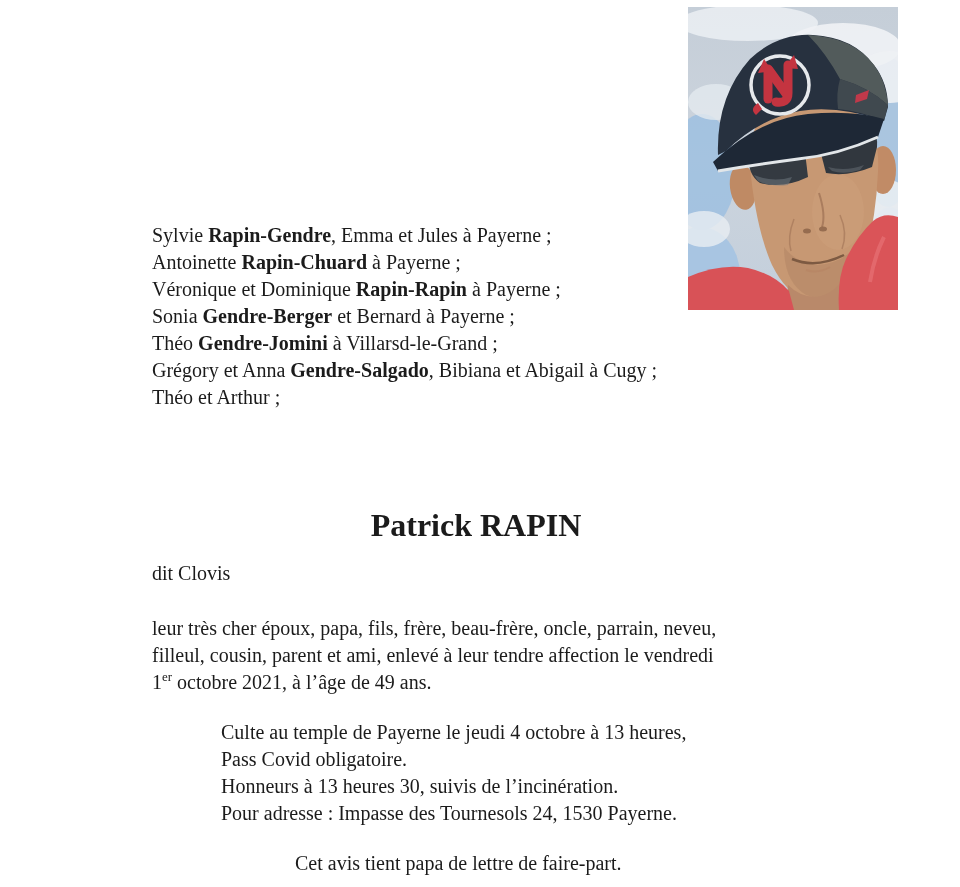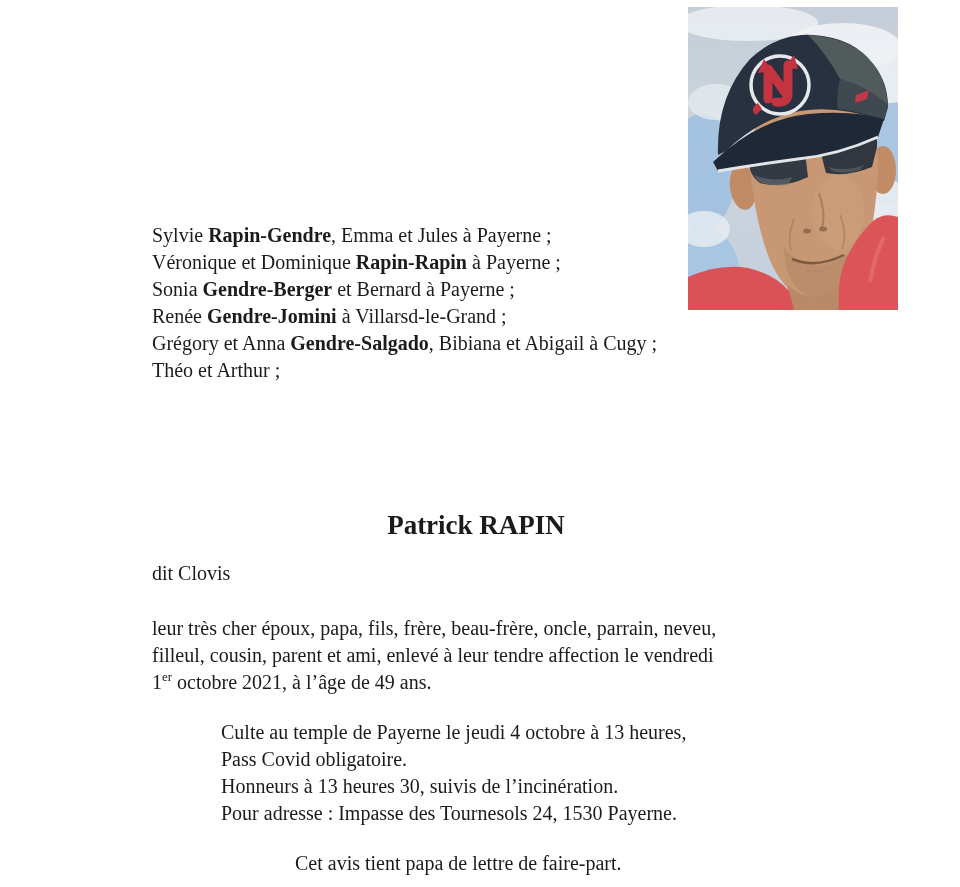--- a/index.html
+++ b/index.html
@@ -20,21 +20,21 @@
     position: absolute;
     font-size: 20px;
     line-height: 27px;
     white-space: nowrap;
   }
   .names   { left: 152px; top: 222px; }
   .intro   { left: 221px; top: 428px; }
   .title-name {
     left: 152px; top: 509px; width: 648px;
     text-align: center;
-    font-size: 27px; line-height: 32px;
+    font-size: 32px; line-height: 32px;
     font-weight: bold;
   }
   .subtitle { left: 152px; top: 560px; width: 648px; }
   .tribute  { left: 152px; top: 615px; }
   .ceremony { left: 221px; top: 719px; }
   .footer-line { left: 295px; top: 850px; }
   b { font-weight: bold; }
   sup {
     font-size: 13px;
     vertical-align: super;
@@ -47,23 +47,24 @@
   }
   .photo-frame svg { display: block; }
 </style>
 </head>
 <body>
 
 <div class="page">
 
   <div class="txt names">
     <div><span>Sylvie </span><b>Rapin-Gendre</b><span>, Emma et Jules à Payerne ;</span></div>
+    <div><span>Antoinette </span><b>Rapin-Chuard</b><span> à Payerne ;</span></div>
     <div><span>Véronique et Dominique </span><b>Rapin-Rapin</b><span> à Payerne ;</span></div>
     <div><span>Sonia </span><b>Gendre-Berger</b><span> et Bernard à Payerne ;</span></div>
-    <div><span>Renée </span><b>Gendre-Jomini</b><span> à Villarsd-le-Grand ;</span></div>
+    <div><span>Théo </span><b>Gendre-Jomini</b><span> à Villarsd-le-Grand ;</span></div>
     <div><span>Grégory et Anna </span><b>Gendre-Salgado</b><span>, Bibiana et Abigail à Cugy ;</span></div>
     <div><span>Théo et Arthur ;</span></div>
   </div>
 
 
   <div class="txt title-name">Patrick RAPIN</div>
   <div class="txt subtitle">dit Clovis</div>
 
   <div class="txt tribute">
     <div>leur très cher époux, papa, fils, frère, beau-frère, oncle, parrain, neveu,</div>

